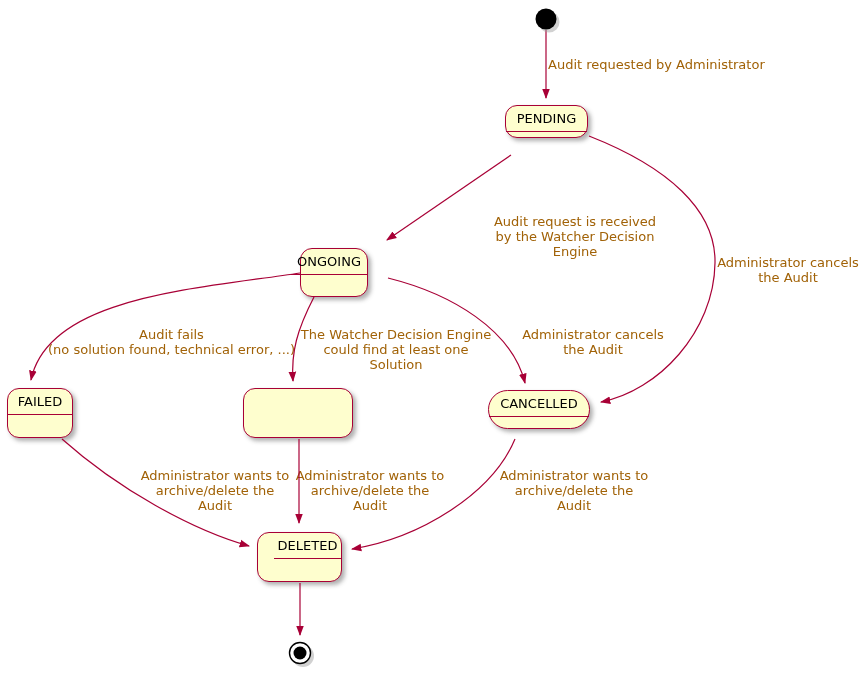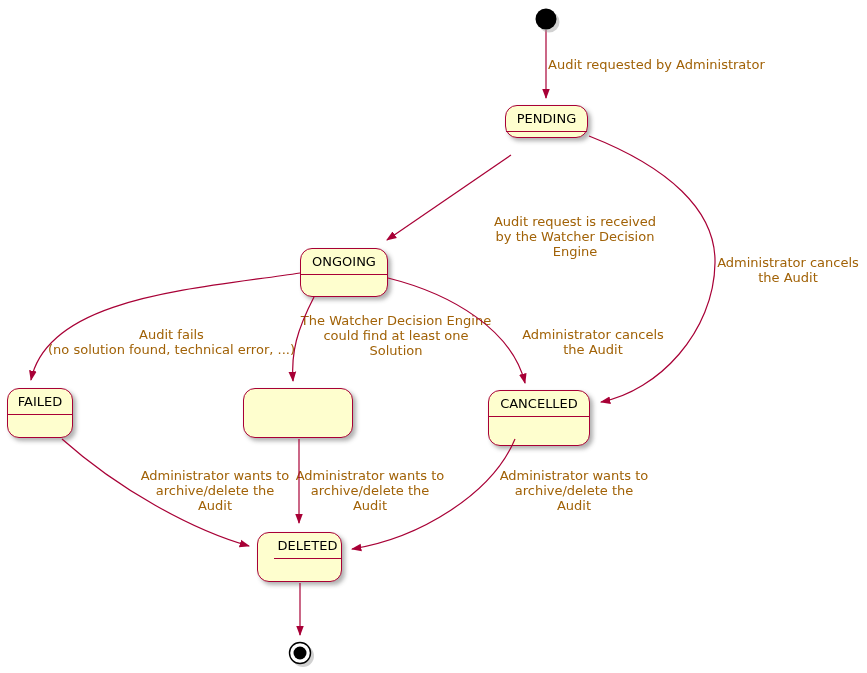--- a/index.html
+++ b/index.html
@@ -44,53 +44,53 @@
 </head>
 <body>
 
 <div id="canvas">
 
   <div class="state" style="left:505px;top:105px;width:83px;height:33px;">
     <div class="state-title">PENDING</div>
     <div class="state-body"></div>
   </div>
 
-  <div class="state" style="left:300px;top:248px;width:88px;height:49px;">
+  <div class="state" style="left:300px;top:248px;width:68px;height:49px;align-items:flex-end;">
     <div class="state-title">ONGOING</div>
     <div class="state-body"></div>
   </div>
 
   <div class="state" style="left:7px;top:388px;width:66px;height:50px;gap:12px;">
     <div class="state-title">FAILED</div>
     <div class="state-body"></div>
   </div>
 
   <div class="state" style="left:243px;top:388px;width:110px;height:50px;">
     <div class="state-body"></div>
   </div>
 
-  <div class="state" style="left:488px;top:390px;width:102px;height:56px;">
+  <div class="state" style="left:488px;top:390px;width:102px;height:39px;border-radius:21px;">
     <div class="state-title">CANCELLED</div>
     <div class="state-body"></div>
   </div>
 
   <div class="state" style="left:257px;top:532px;width:85px;height:50px;padding-left:16px;">
     <div class="state-title">DELETED</div>
     <div class="state-body"></div>
   </div>
 
   <div class="edge-label left-align" style="left:548px;top:57px;">Audit requested by Administrator</div>
 
   <div class="edge-label" style="left:475px;top:186px;width:200px;margin-top:28px;">Audit request is received
 by the Watcher Decision Engine</div>
 
   <div class="edge-label" style="left:48px;top:327px;width:247px;">Audit fails
 (no solution found, technical error, ...)</div>
 
-  <div class="edge-label" style="left:296px;top:313px;width:200px;">The Watcher Decision Engine
+  <div class="edge-label" style="left:296px;top:327px;width:200px;">The Watcher Decision Engine
 could find at least one Solution</div>
 
   <div class="edge-label" style="left:518px;top:327px;width:150px;">Administrator cancels
 the Audit</div>
 
   <div class="edge-label" style="left:712px;top:255px;width:152px;">Administrator cancels
 the Audit</div>
 
   <div class="edge-label" style="left:137px;top:468px;width:156px;">Administrator wants to
 archive/delete the Audit</div>

